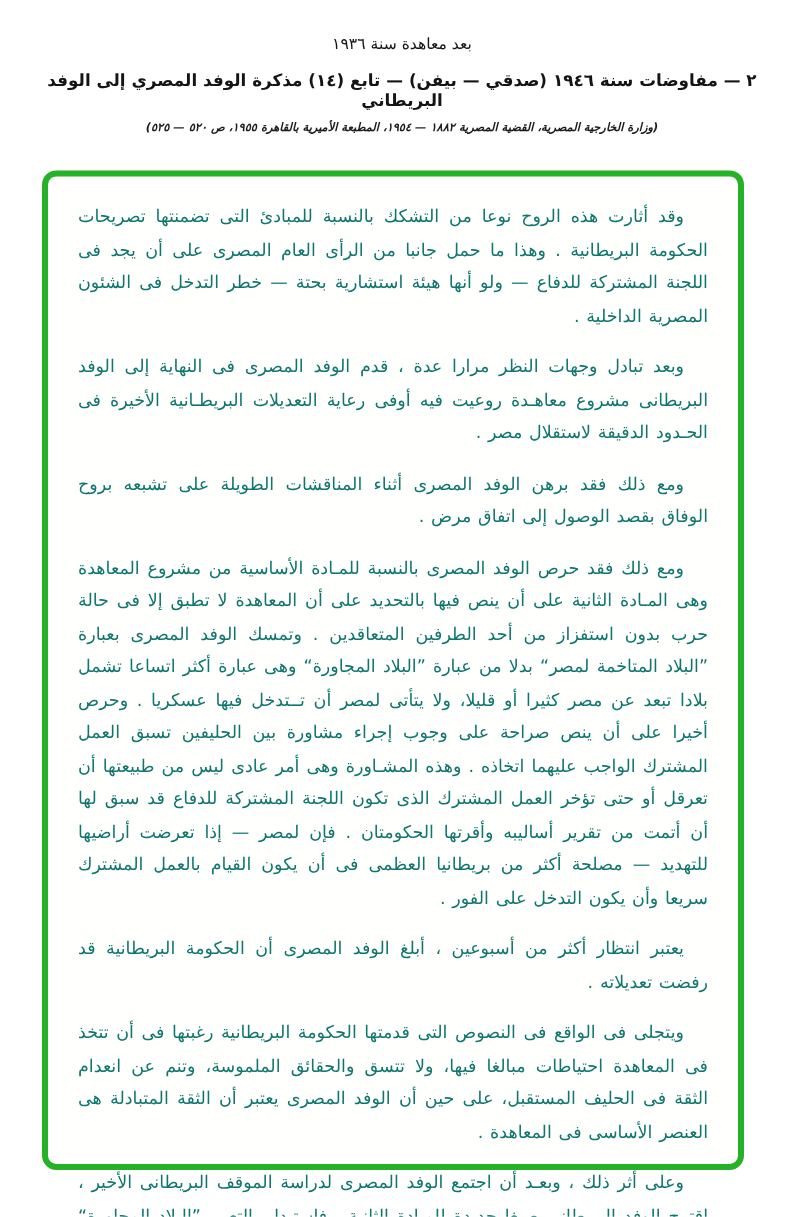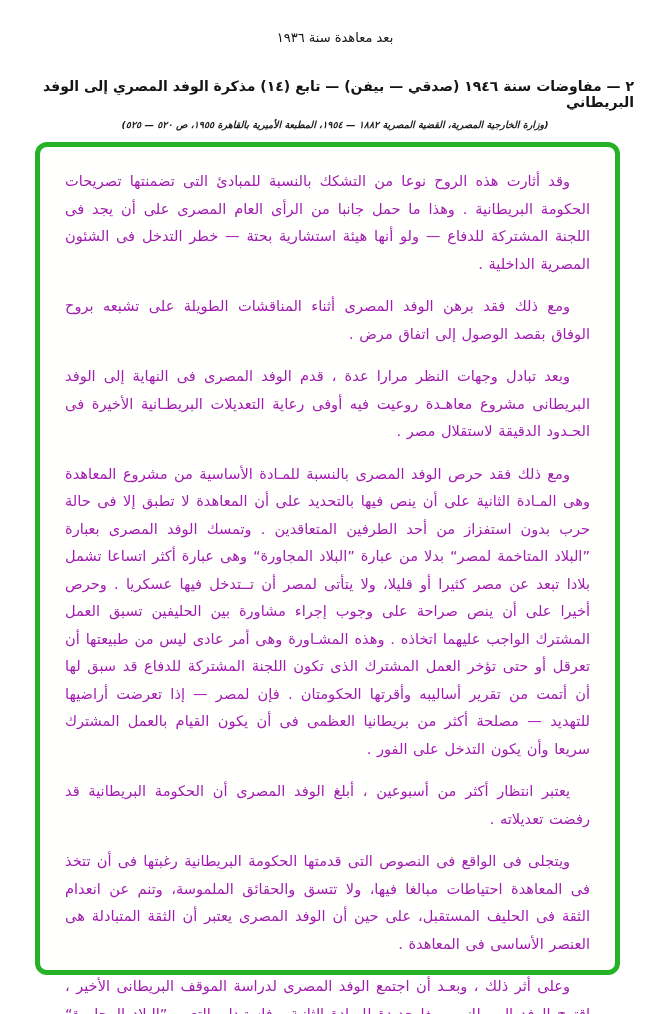--- a/index.html
+++ b/index.html
@@ -21,23 +21,22 @@
     padding-top: 30px;
   }
   .era-title {
     font-size: 13px;
     font-weight: normal;
     letter-spacing: 0.5px;
   }
   .doc-title {
     font-size: 14px;
     font-weight: bold;
-    margin-top: 33px;
-    padding: 0 36px;
-    text-align: right;
+    margin-top: 15px;
+    padding: 0 20px;
   }
   .source-citation {
     font-size: 9.5px;
     font-weight: bold;
     margin-top: 9px;
     color: #1c1c1c;
     font-style: italic;
   }
   .highlight-box {
     position: absolute;
@@ -51,39 +50,39 @@
     box-sizing: border-box;
     padding: 20px 25px 10px 25px;
     direction: rtl;
   }
   .body-text p {
     font-size: 14.6px;
     line-height: 27.5px;
     text-align: justify;
     text-indent: 20px;
     margin: 0 0 15px 0;
-    color: #a21caf;
+    color: #0f766e;
     word-spacing: 1px;
   }
   .body-text p:last-child {
     margin-bottom: 0;
   }
 </style>
 </head>
 <body style="background: rgb(255, 255, 255);">
 
 <header class="page-header">
   <div class="era-title">بعد معاهدة سنة ١٩٣٦</div>
   <div class="doc-title">٢ — مفاوضات سنة ١٩٤٦ (صدقي — بيفن) — تابع (١٤) مذكرة الوفد المصري إلى الوفد البريطاني</div>
   <div class="source-citation">(وزارة الخارجية المصرية، القضية المصرية ١٨٨٢ — ١٩٥٤، المطبعة الأميرية بالقاهرة ١٩٥٥، ص ٥٢٠ — ٥٢٥)</div>
 </header>
 
 <section class="highlight-box" style="border-color: rgb(38, 178, 38);">
   <div class="body-text">
     <p>وقد أثارت هذه الروح نوعا من التشكك بالنسبة للمبادئ التى تضمنتها تصريحات الحكومة البريطانية . وهذا ما حمل جانبا من الرأى العام المصرى على أن يجد فى اللجنة المشتركة للدفاع — ولو أنها هيئة استشارية بحتة — خطر التدخل فى الشئون المصرية الداخلية .</p>
+    <p>وبعد تبادل وجهات النظر مرارا عدة ، قدم الوفد المصرى فى النهاية إلى الوفد البريطانى مشروع معاهـدة روعيت فيه أوفى رعاية التعديلات البريطـانية الأخيرة فى الحـدود الدقيقة لاستقلال مصر .</p>
     <p>ومع ذلك فقد برهن الوفد المصرى أثناء المناقشات الطويلة على تشبعه بروح الوفاق بقصد الوصول إلى اتفاق مرض .</p>
-    <p>وبعد تبادل وجهات النظر مرارا عدة ، قدم الوفد المصرى فى النهاية إلى الوفد البريطانى مشروع معاهـدة روعيت فيه أوفى رعاية التعديلات البريطـانية الأخيرة فى الحـدود الدقيقة لاستقلال مصر .</p>
     <p>ومع ذلك فقد حرص الوفد المصرى بالنسبة للمـادة الأساسية من مشروع المعاهدة وهى المـادة الثانية على أن ينص فيها بالتحديد على أن المعاهدة لا تطبق إلا فى حالة حرب بدون استفزاز من أحد الطرفين المتعاقدين . وتمسك الوفد المصرى بعبارة ”البلاد المتاخمة لمصر“ بدلا من عبارة ”البلاد المجاورة“ وهى عبارة أكثر اتساعا تشمل بلادا تبعد عن مصر كثيرا أو قليلا، ولا يتأتى لمصر أن تــتدخل فيها عسكريا . وحرص أخيرا على أن ينص صراحة على وجوب إجراء مشاورة بين الحليفين تسبق العمل المشترك الواجب عليهما اتخاذه .  وهذه المشـاورة وهى أمر عادى ليس من طبيعتها أن تعرقل أو حتى تؤخر العمل المشترك الذى تكون اللجنة المشتركة للدفاع قد سبق لها أن أتمت من تقرير أساليبه وأقرتها الحكومتان . فإن لمصر — إذا تعرضت أراضيها للتهديد — مصلحة أكثر من بريطانيا العظمى فى أن يكون القيام بالعمل المشترك سريعا وأن يكون التدخل على الفور .</p>
     <p>يعتبر انتظار أكثر من أسبوعين ، أبلغ الوفد المصرى أن الحكومة البريطانية قد رفضت تعديلاته .</p>
     <p>ويتجلى فى الواقع فى النصوص التى قدمتها الحكومة البريطانية رغبتها فى أن تتخذ فى المعاهدة احتياطات مبالغا فيها، ولا تتسق والحقائق الملموسة، وتنم عن انعدام الثقة فى الحليف المستقبل، على حين أن الوفد المصرى يعتبر أن الثقة المتبادلة هى العنصر الأساسى فى المعاهدة .</p>
     <p>وعلى أثر ذلك ، وبعـد أن اجتمع الوفد المصرى لدراسة الموقف البريطانى الأخير ، اقترح الوفد البريطانى صيغا جديدة للمـادة الثانية . فاستبدل بالتعبير ”البلاد المجاورة“ التعبير ”بالأراضى المجاورة“ ، واستبــدلت بعبارة ” تعرض سلامتها للخطر “ التعبير الأدق والأكثر ملاءمة وهو ” تؤدى إلى أعمال عدائية “ وأخيرا أومأ إلى المشاورات المنصوص عليها فى المـادة ٣</p>
   </div>
 </section>
 
 </body></html>

